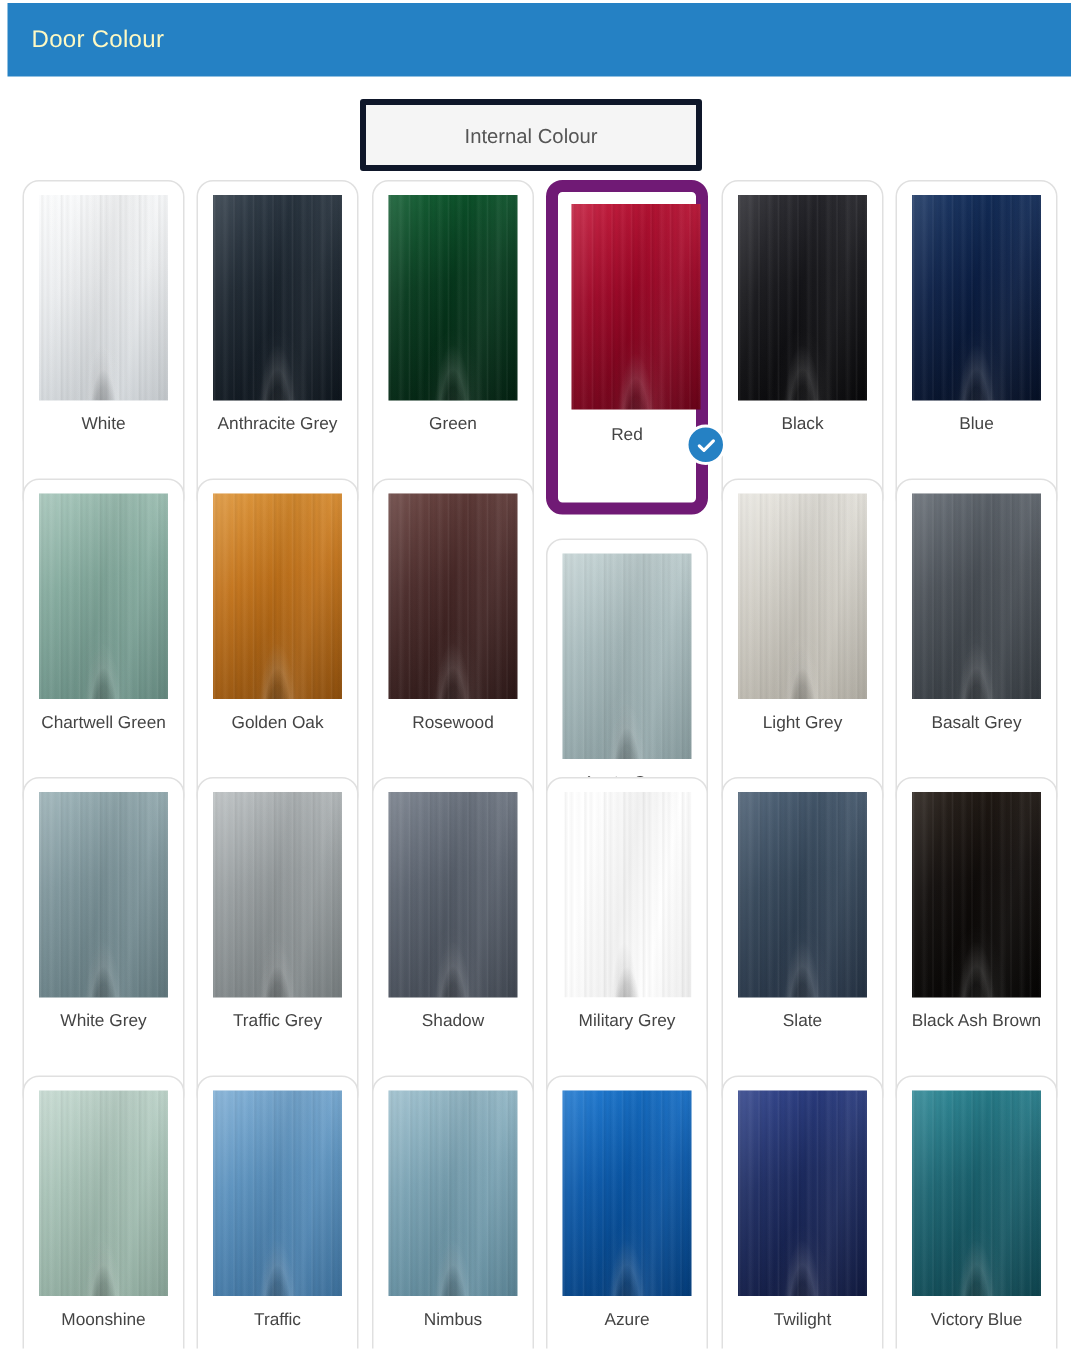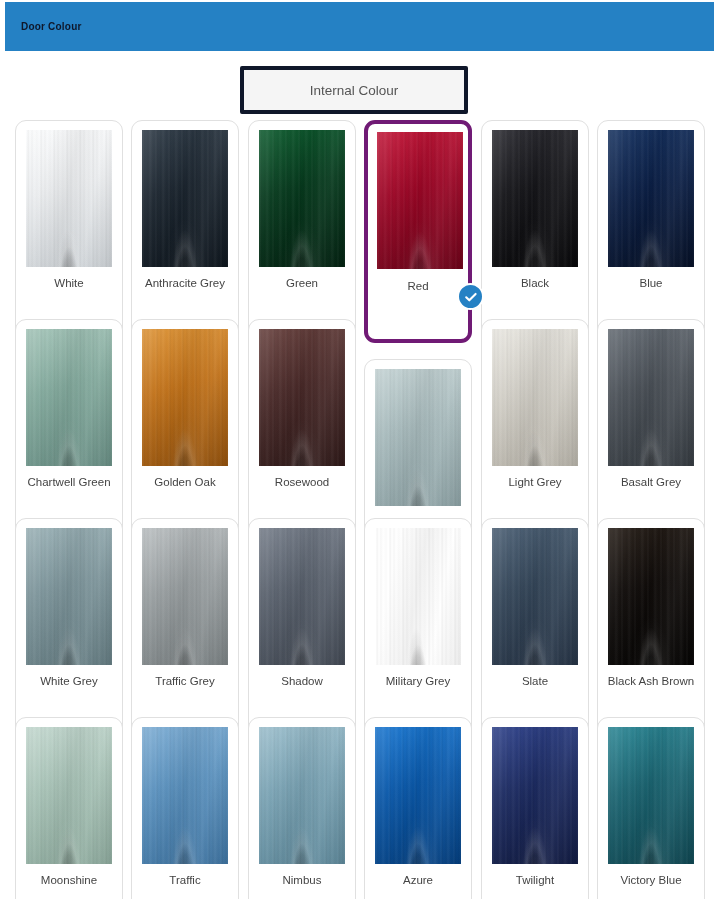--- a/index.html
+++ b/index.html
@@ -23,23 +23,23 @@
     top: 2px;
     width: 709px;
     height: 49px;
     background: #2581c4;
     box-sizing: border-box;
   }
   #panel-title {
     position: absolute;
     left: 16px;
     top: 17px;
-    color: #0f172a;
-    font-size: 10px;
-    font-weight: bold;
+    color: #fef9c3;
+    font-size: 16px;
+    font-weight: normal;
     letter-spacing: 0.2px;
     line-height: 16px;
     white-space: nowrap;
   }
 
   
   #tab-bar {
     position: absolute;
     left: 14px;
     top: 66px;
@@ -91,21 +91,21 @@
     top: 0;
     width: 108px;
     height: 223px;
     background: #ffffff;
     border: 1px solid #e0e0e0;
     box-sizing: border-box;
     cursor: pointer;
     border-radius: 11px;
   }
   .swatch-tile.selected {
-    border: 4px solid #701a75;
+    border: 8px solid #701a75;
     z-index: 5;
   }
   .swatch-image {
     position: absolute;
     left: 10px;
     top: 9px;
     width: 86px;
     height: 137px;
     overflow: hidden;
   }

